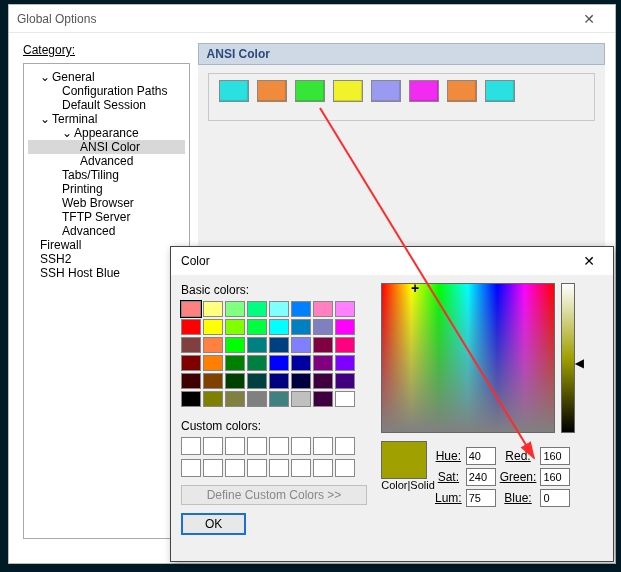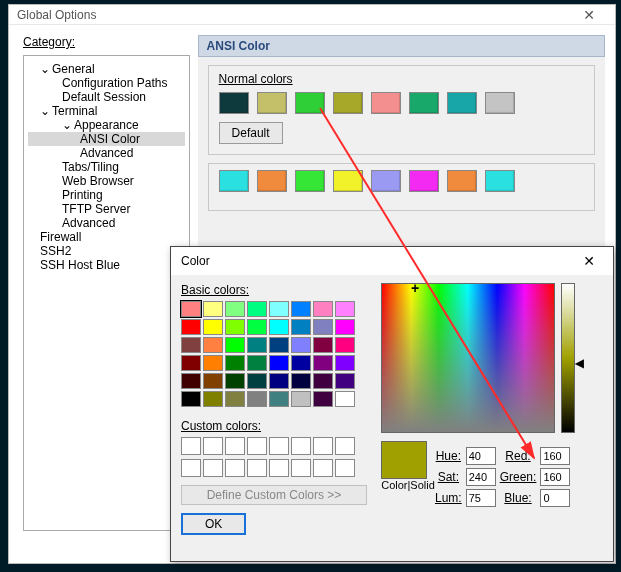--- a/index.html
+++ b/index.html
@@ -1,18 +1,18 @@
 <!DOCTYPE html>
 <html><head>
 <meta charset="utf-8">
 <style>
 *{box-sizing:border-box;margin:0;padding:0;font-family:"Segoe UI",Tahoma,sans-serif;font-size:12px}
 body{background:#001a26;width:621px;height:572px;overflow:hidden;position:relative}
 .window{position:absolute;left:8px;top:4px;width:608px;height:560px;background:#fff;border:1px solid #bbb}
-.titlebar{height:20px;display:flex;align-items:center;padding:0 8px;border-bottom:1px solid #e8e8e8;justify-content:space-between}
+.titlebar{height:28px;display:flex;align-items:center;padding:0 8px;border-bottom:1px solid #e8e8e8;justify-content:space-between}
 .titlebar .title{color:#555}
 .titlebar .close{width:36px;height:24px;display:flex;align-items:center;justify-content:center;color:#555;cursor:pointer;font-size:14px}
 .body{display:flex;height:532px;padding:10px 10px 10px 14px}
 .col-l{width:30%;padding-right:8px}
 .cat-label{text-decoration:underline;margin-bottom:6px}
 .tree{border:1px solid #aaa;height:476px;padding:6px 4px;overflow:hidden}
 .tree .ind1{padding-left:12px}
 .tree .ind2{padding-left:34px}
 .tree .ind3{padding-left:52px}
 .tree .exp{display:inline-block;width:10px;text-align:center;margin-right:2px}
@@ -23,21 +23,21 @@
 .group-label{text-decoration:underline;margin-bottom:6px}
 .swatches{display:flex;gap:8px;margin-bottom:8px}
 .swatch{width:30px;height:22px;border:1px solid #888;box-shadow:inset -1px -1px 1px rgba(0,0,0,.15)}
 .btn{background:#e8e8e8;border:1px solid #9a9a9a;padding:2px 12px;min-height:22px;cursor:pointer}
 .dialog{position:absolute;left:170px;top:246px;width:444px;height:316px;background:#f0f0f0;border:1px solid #444;box-shadow:2px 2px 8px rgba(0,0,0,.3)}
 .dlg-title{height:28px;display:flex;align-items:center;padding:0 10px;background:#fff;justify-content:space-between;font-size:14px}
 .dlg-title .x{cursor:pointer;font-size:14px;padding:2px 8px}
 .dlg-body{display:flex;padding:8px 10px;gap:10px}
 .dlg-left{width:190px}
 .dlg-right{flex:1}
-.bc-label,.cc-label{text-decoration:underline;margin-bottom:4px}
+.bc-label,.cc-label{margin-bottom:4px}
 .grid48{display:grid;grid-template-columns:repeat(8,20px);grid-auto-rows:16px;gap:2px}
 .g{border:1px solid #888;cursor:pointer}
 .g.selb{outline:1px solid #000}
 .custrow{display:grid;grid-template-columns:repeat(8,20px);grid-auto-rows:18px;gap:2px;margin-top:4px}
 .cust{border:1px solid #888;background:#fff;cursor:pointer}
 .define{width:186px;margin-top:8px;color:#888;background:#e8e8e8;border:1px solid #c0c0c0;padding:2px 0;text-align:center}
 .okrow{display:flex;gap:8px;margin-top:8px}
 .okrow .ok{border:2px solid #1a6fd8;padding:2px 22px;background:#e8e8e8;cursor:pointer}
 .okrow .cancel{border:1px solid #9a9a9a;padding:2px 14px;background:#e8e8e8;cursor:pointer}
 .gradient{position:relative;width:174px;height:150px;background:linear-gradient(to bottom,rgba(128,128,128,0) 0%,rgba(128,128,128,1) 100%),linear-gradient(to right,#f00 0%,#ff0 17%,#0f0 33%,#0ff 50%,#00f 67%,#f0f 83%,#f00 100%);border:1px solid #666}
@@ -67,45 +67,31 @@
       <div class="cat-label">Category:</div>
       <div class="tree" id="tree">
           <div class="ind1"><span class="exp">⌄</span><span>General</span></div>
           <div class="ind2"><span>Configuration Paths</span></div>
           <div class="ind2"><span>Default Session</span></div>
           <div class="ind1"><span class="exp">⌄</span><span>Terminal</span></div>
           <div class="ind2"><span class="exp">⌄</span><span>Appearance</span></div>
           <div class="ind3 sel"><span>ANSI Color</span></div>
           <div class="ind3"><span>Advanced</span></div>
           <div class="ind2"><span>Tabs/Tiling</span></div>
+          <div class="ind2"><span>Printing</span></div>
           <div class="ind2"><span>Web Browser</span></div>
-          <div class="ind2"><span>Printing</span></div>
           <div class="ind2"><span>TFTP Server</span></div>
           <div class="ind2"><span>Advanced</span></div>
           <div class="ind1"><span>Firewall</span></div>
           <div class="ind1"><span>SSH2</span></div>
           <div class="ind1"><span>SSH Host Blue</span></div>
         </div>
     </div>
     <div class="col-r">
       <div class="section-title">ANSI Color</div>
-      <div class="group">
-        <div class="group-label">Normal colors</div>
-        <div class="swatches" id="normal-sw">
-            <div class="swatch" style="background: rgb(14, 58, 62);"></div>
-            <div class="swatch" style="background: rgb(196, 192, 106);"></div>
-            <div class="swatch" style="background: rgb(47, 208, 55);"></div>
-            <div class="swatch" style="background: rgb(167, 167, 42);"></div>
-            <div class="swatch" style="background: rgb(243, 143, 143);"></div>
-            <div class="swatch" style="background: rgb(24, 168, 106);"></div>
-            <div class="swatch" style="background: rgb(24, 166, 168);"></div>
-            <div class="swatch" style="background: rgb(196, 196, 196);"></div>
-          </div>
-        <button class="btn">Default</button>
-      </div>
       <div class="group">
         <div class="swatches" id="bold-sw">
             <div class="swatch" style="background: rgb(43, 224, 224);"></div>
             <div class="swatch" style="background: rgb(240, 138, 60);"></div>
             <div class="swatch" style="background: rgb(54, 230, 54);"></div>
             <div class="swatch" style="background: rgb(242, 242, 42);"></div>
             <div class="swatch" style="background: rgb(154, 154, 242);"></div>
             <div class="swatch" style="background: rgb(242, 42, 242);"></div>
             <div class="swatch" style="background: rgb(240, 138, 60);"></div>
             <div class="swatch" style="background: rgb(43, 224, 224);"></div>

